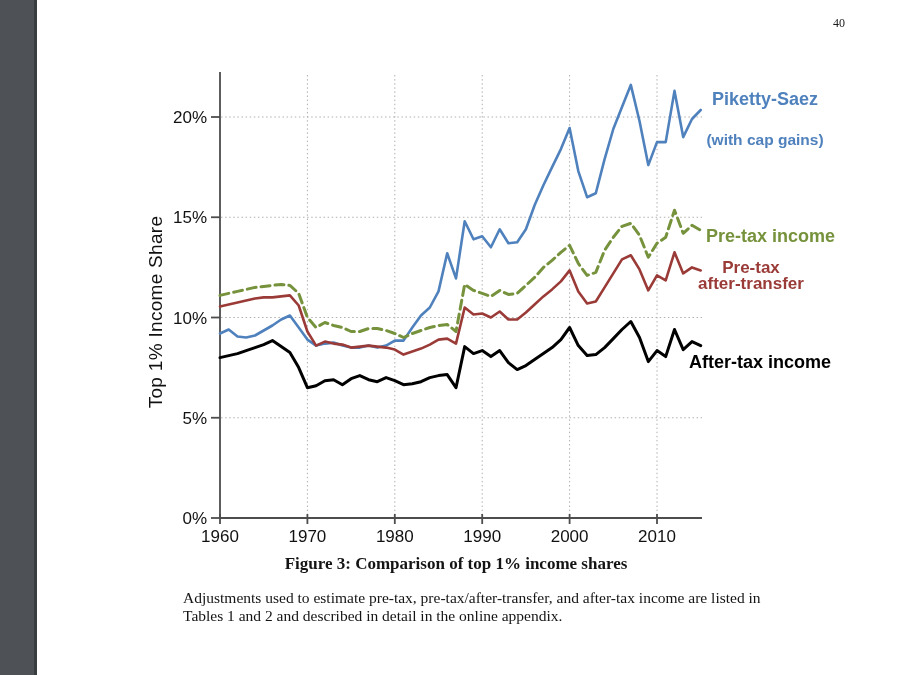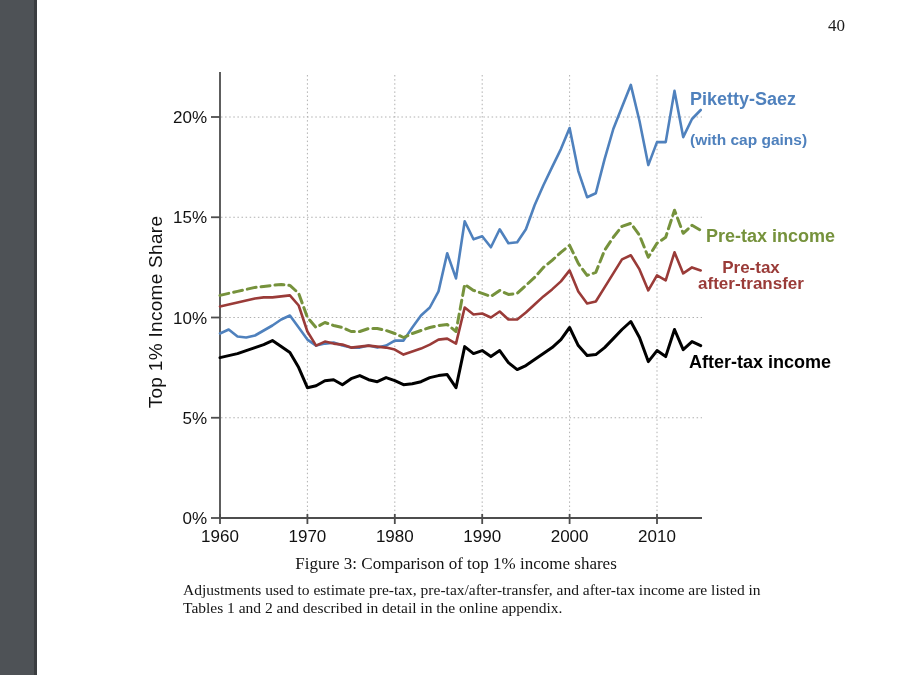--- a/index.html
+++ b/index.html
@@ -6,41 +6,41 @@
   .screen{
     position:relative;width:900px;height:675px;overflow:hidden;
     background:#ffffff;font-family:"Liberation Sans",sans-serif;
   }
   .sidebar{
     position:absolute;left:0;top:0;width:34px;height:675px;
     background:#4E5256;border-right:3px solid #3A3D40;
   }
   .page-number{
     position:absolute;top:16px;right:55px;
-    font-family:"Liberation Serif",serif;font-size:17px;color:#1a1a1a;
+    font-family:"Liberation Serif",serif;font-size:12px;color:#1a1a1a;
   }
   .chart-svg{position:absolute;left:0;top:0;}
   .y-axis-title{
     position:absolute;left:156px;top:312px;
     transform:translate(-50%,-50%) rotate(-90deg);
     font-size:19px;color:#111;white-space:nowrap;letter-spacing:0.3px;
   }
   .lbl{position:absolute;font-weight:bold;white-space:nowrap;}
-  .lbl-piketty{left:690px;top:90px;width:150px;text-align:left;color:#4F81BD;font-size:18px;line-height:18px;}
+  .lbl-piketty{left:690px;top:90px;width:150px;text-align:center;color:#4F81BD;font-size:18px;line-height:18px;}
   .lbl-piketty .sub{font-size:15.5px;font-weight:bold;margin-top:23px;}
   .lbl-pretax{left:706px;top:226px;color:#76923C;font-size:18px;}
   .lbl-transfer{left:692px;top:260px;width:118px;text-align:center;color:#9A3B38;font-size:17px;line-height:16px;}
   .lbl-aftertax{left:689px;top:352px;color:#000;font-size:18px;}
   .caption{
     position:absolute;left:183px;top:554px;width:592px;
     font-family:"Liberation Serif",serif;font-size:15.5px;color:#141414;line-height:18.4px;
   }
   .caption .fig-title{
-    font-weight:normal;font-size:17px;text-align:center;line-height:20px;
-    transform:translateX(-23px);margin-bottom:7px;
+    font-weight:bold;font-size:17px;text-align:center;line-height:20px;
+    transform:translateX(-23px);margin-bottom:15px;
   }
   .caption .it{font-style:italic;}
 </style>
 </head>
 <body>
 
 <div class="screen">
 
   <div class="sidebar"></div>
 

